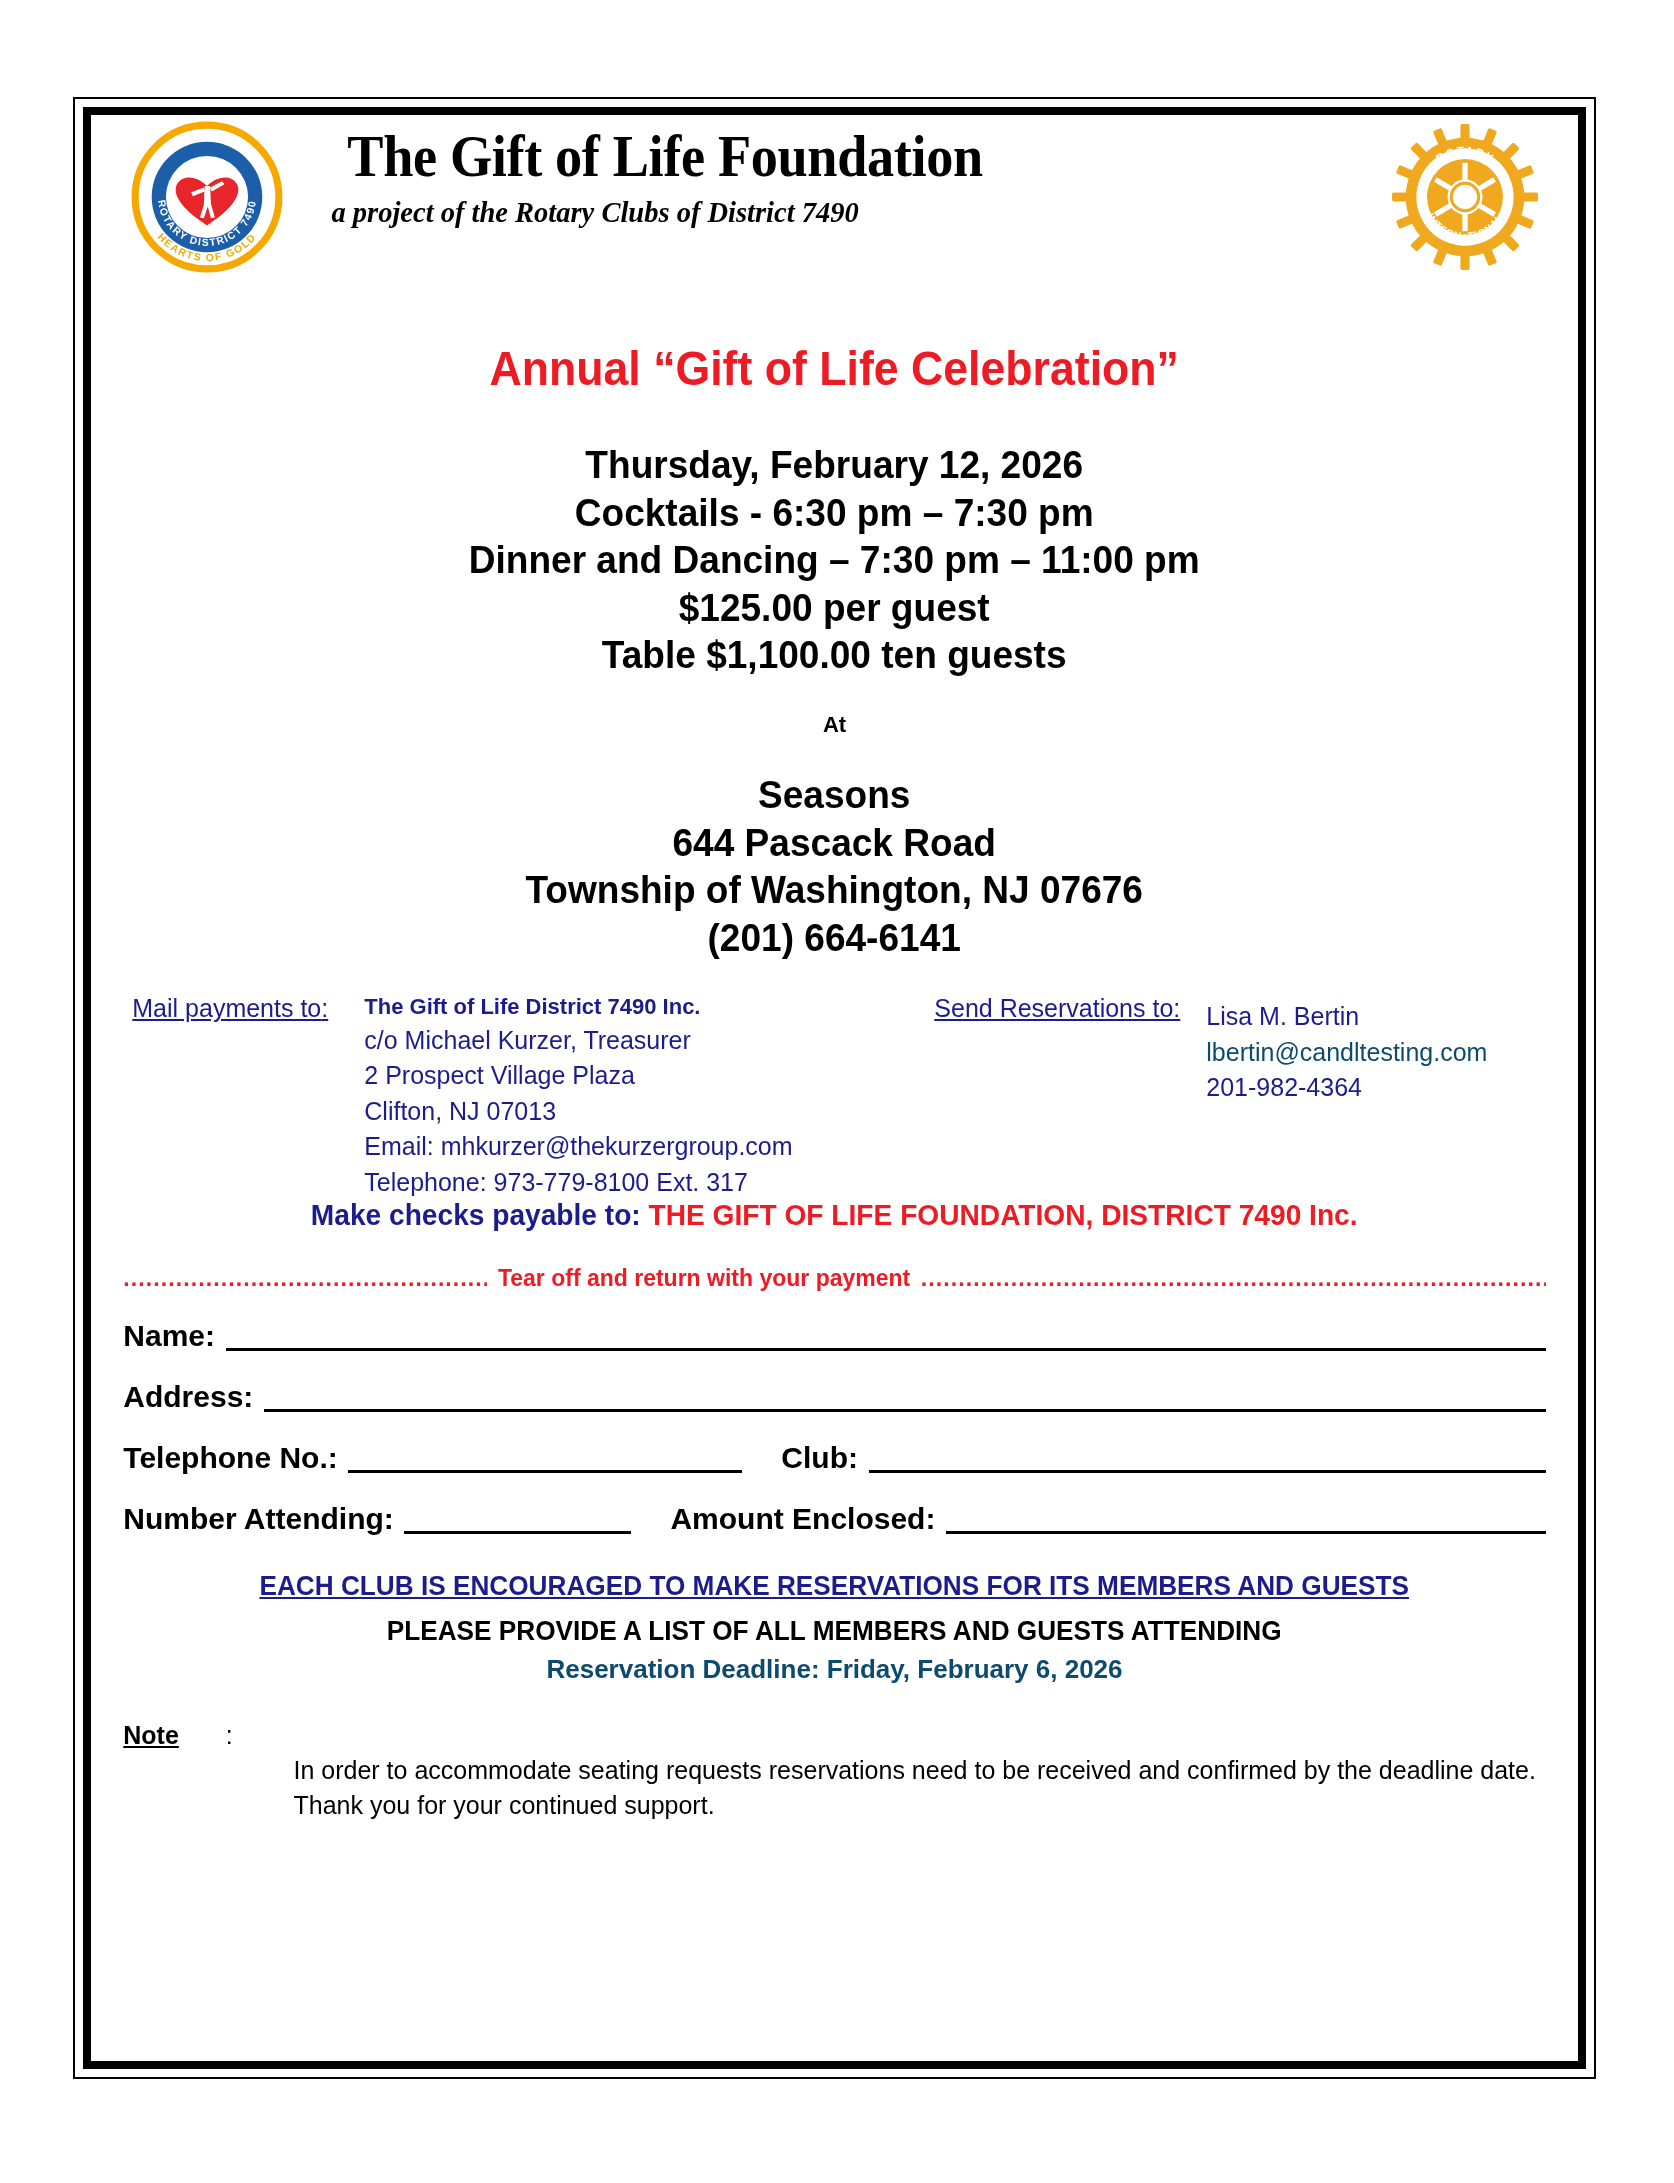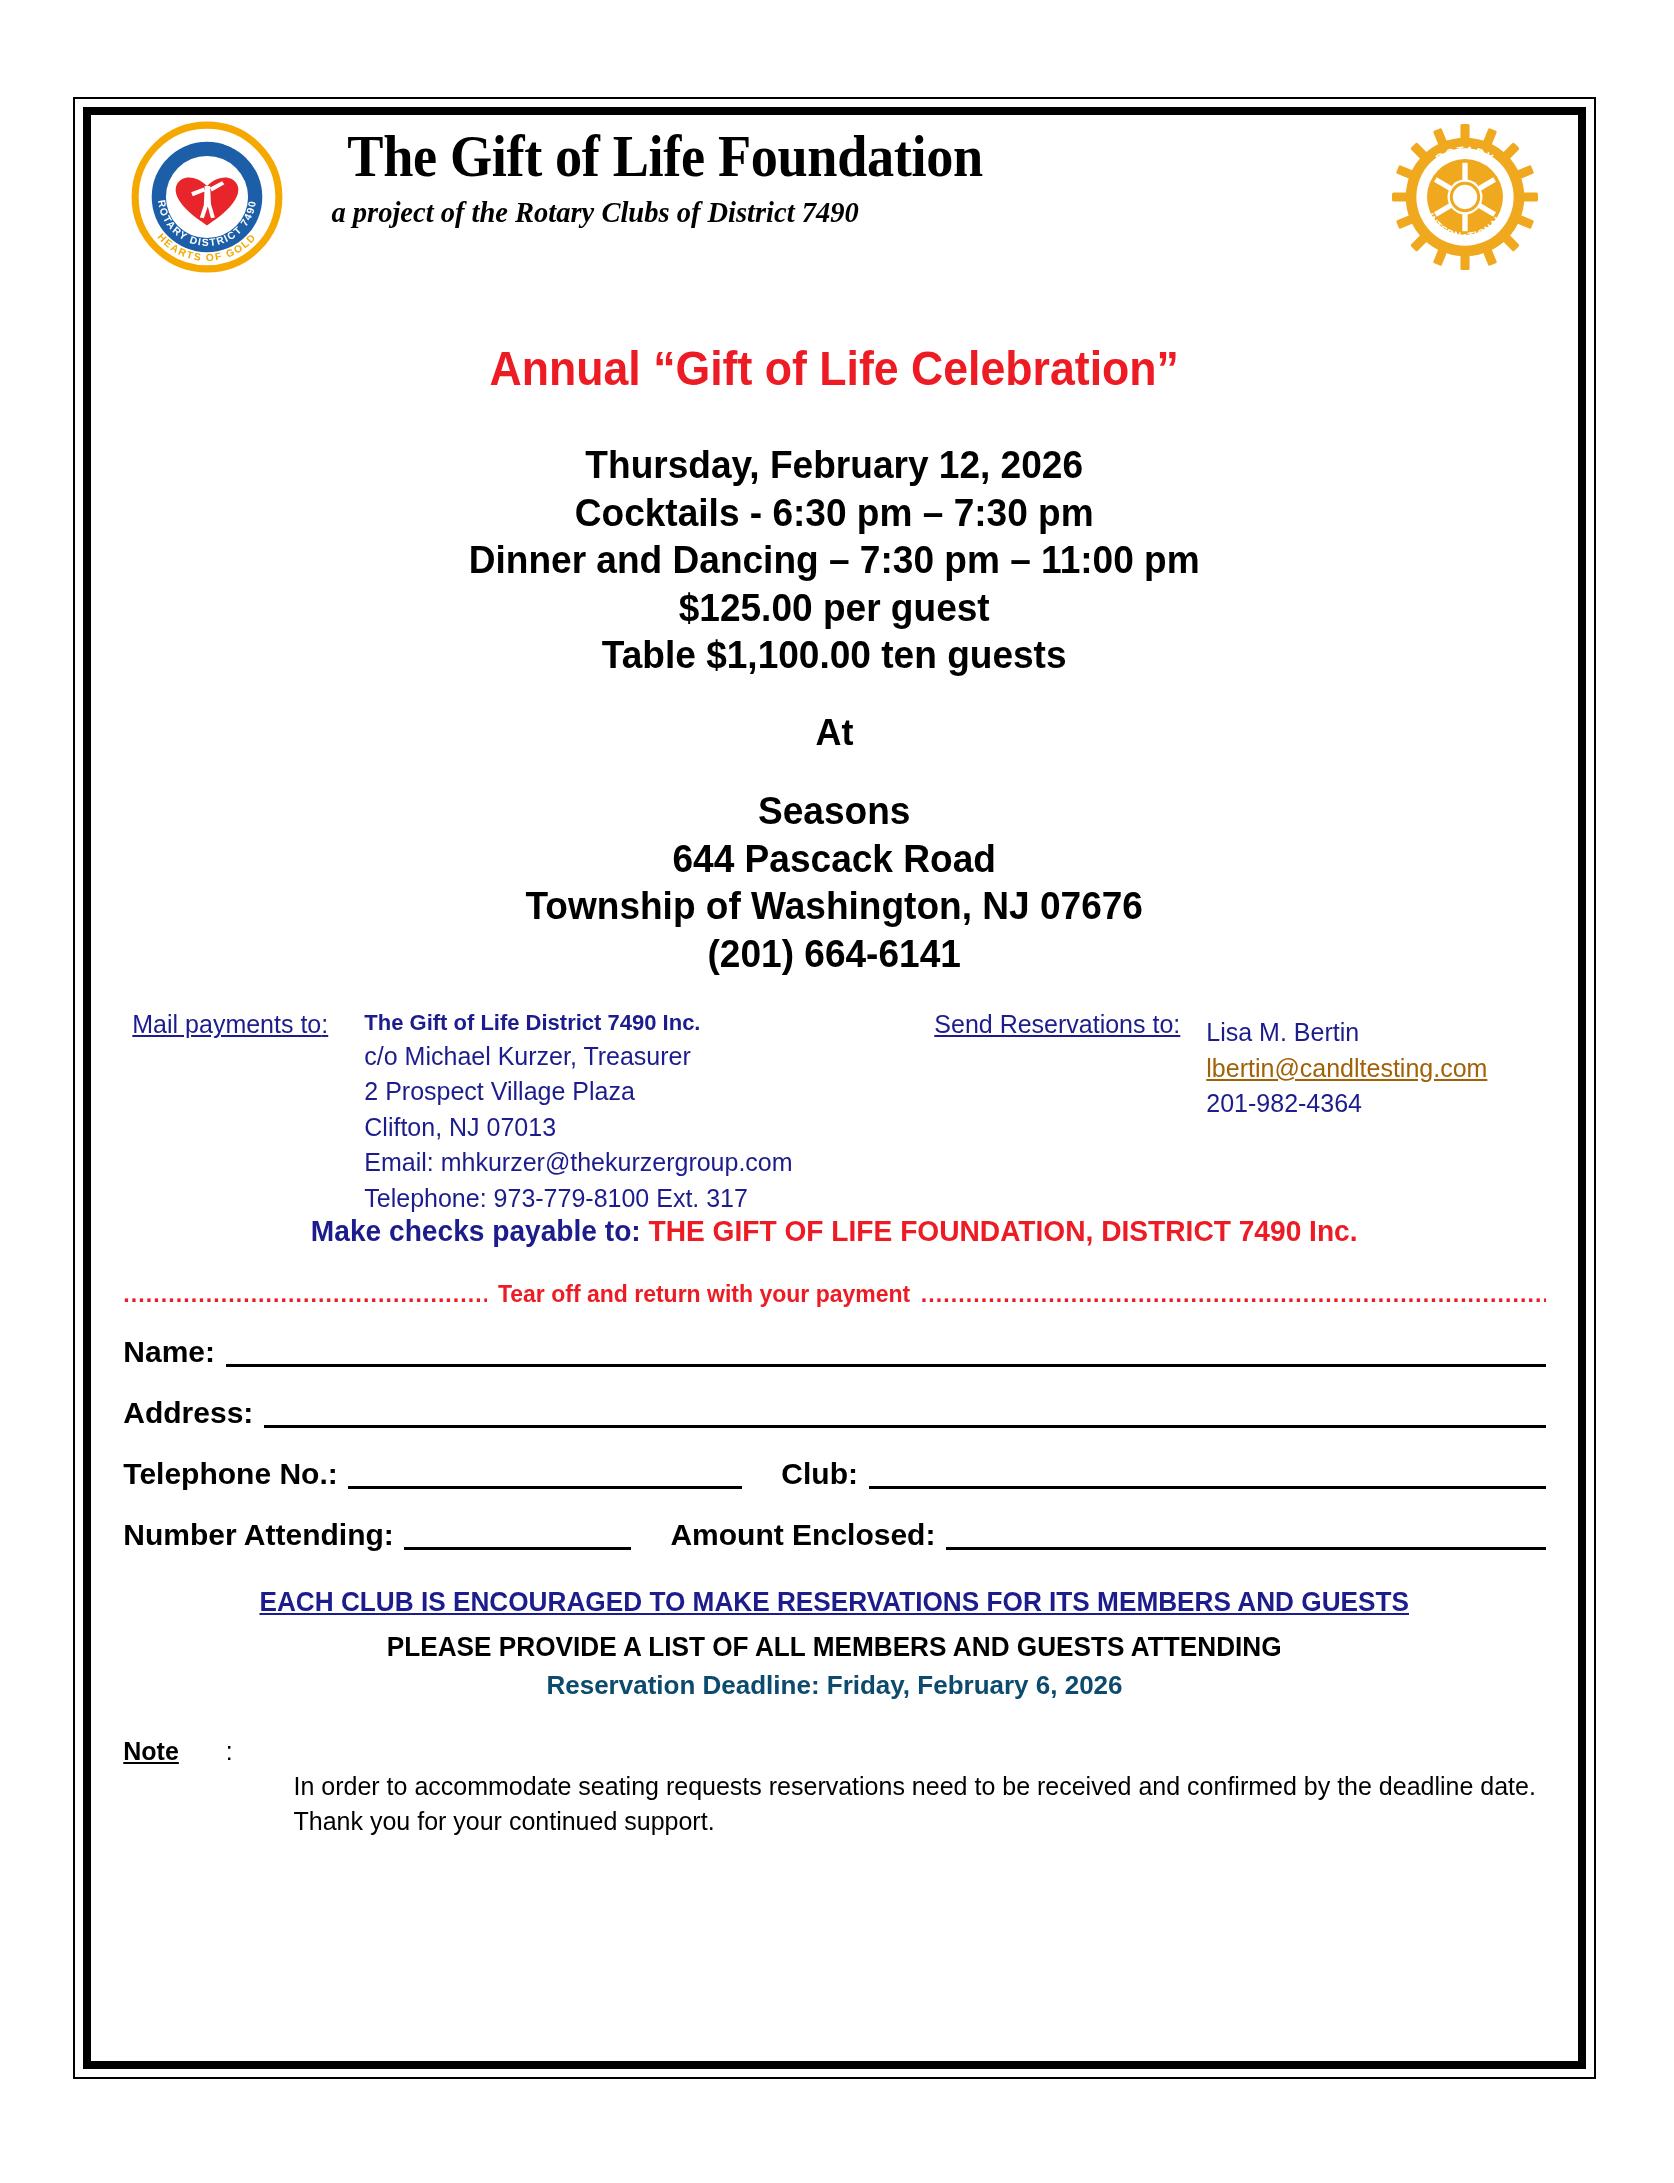--- a/index.html
+++ b/index.html
@@ -107,21 +107,21 @@
     font-weight: bold;
     font-size: 39px;
     line-height: 1.22;
     margin-top: 45px;
     transform: scaleX(0.95);
     transform-origin: center;
   }
   .at-line {
     text-align: center;
     font-weight: bold;
-    font-size: 36px;
+    font-size: 22px;
     margin-top: 33px;
   }
   .venue-lines {
     text-align: center;
     font-weight: bold;
     font-size: 39px;
     line-height: 1.22;
     margin-top: 33px;
     transform: scaleX(0.95);
     transform-origin: center;
@@ -159,22 +159,21 @@
     top: 0;
     text-decoration: underline;
     white-space: nowrap;
   }
   .col-res-body {
     position: absolute;
     left: 1083px;
     top: 8px;
   }
   .link {
-    color: #a16207;
-    text-decoration: underline;
+    color: #0c4a6e;
   }
 
   
   .checks {
     text-align: center;
     font-weight: bold;
     font-size: 29px;
     margin-top: 3px;
     transform: scaleX(0.97);
     transform-origin: center;

